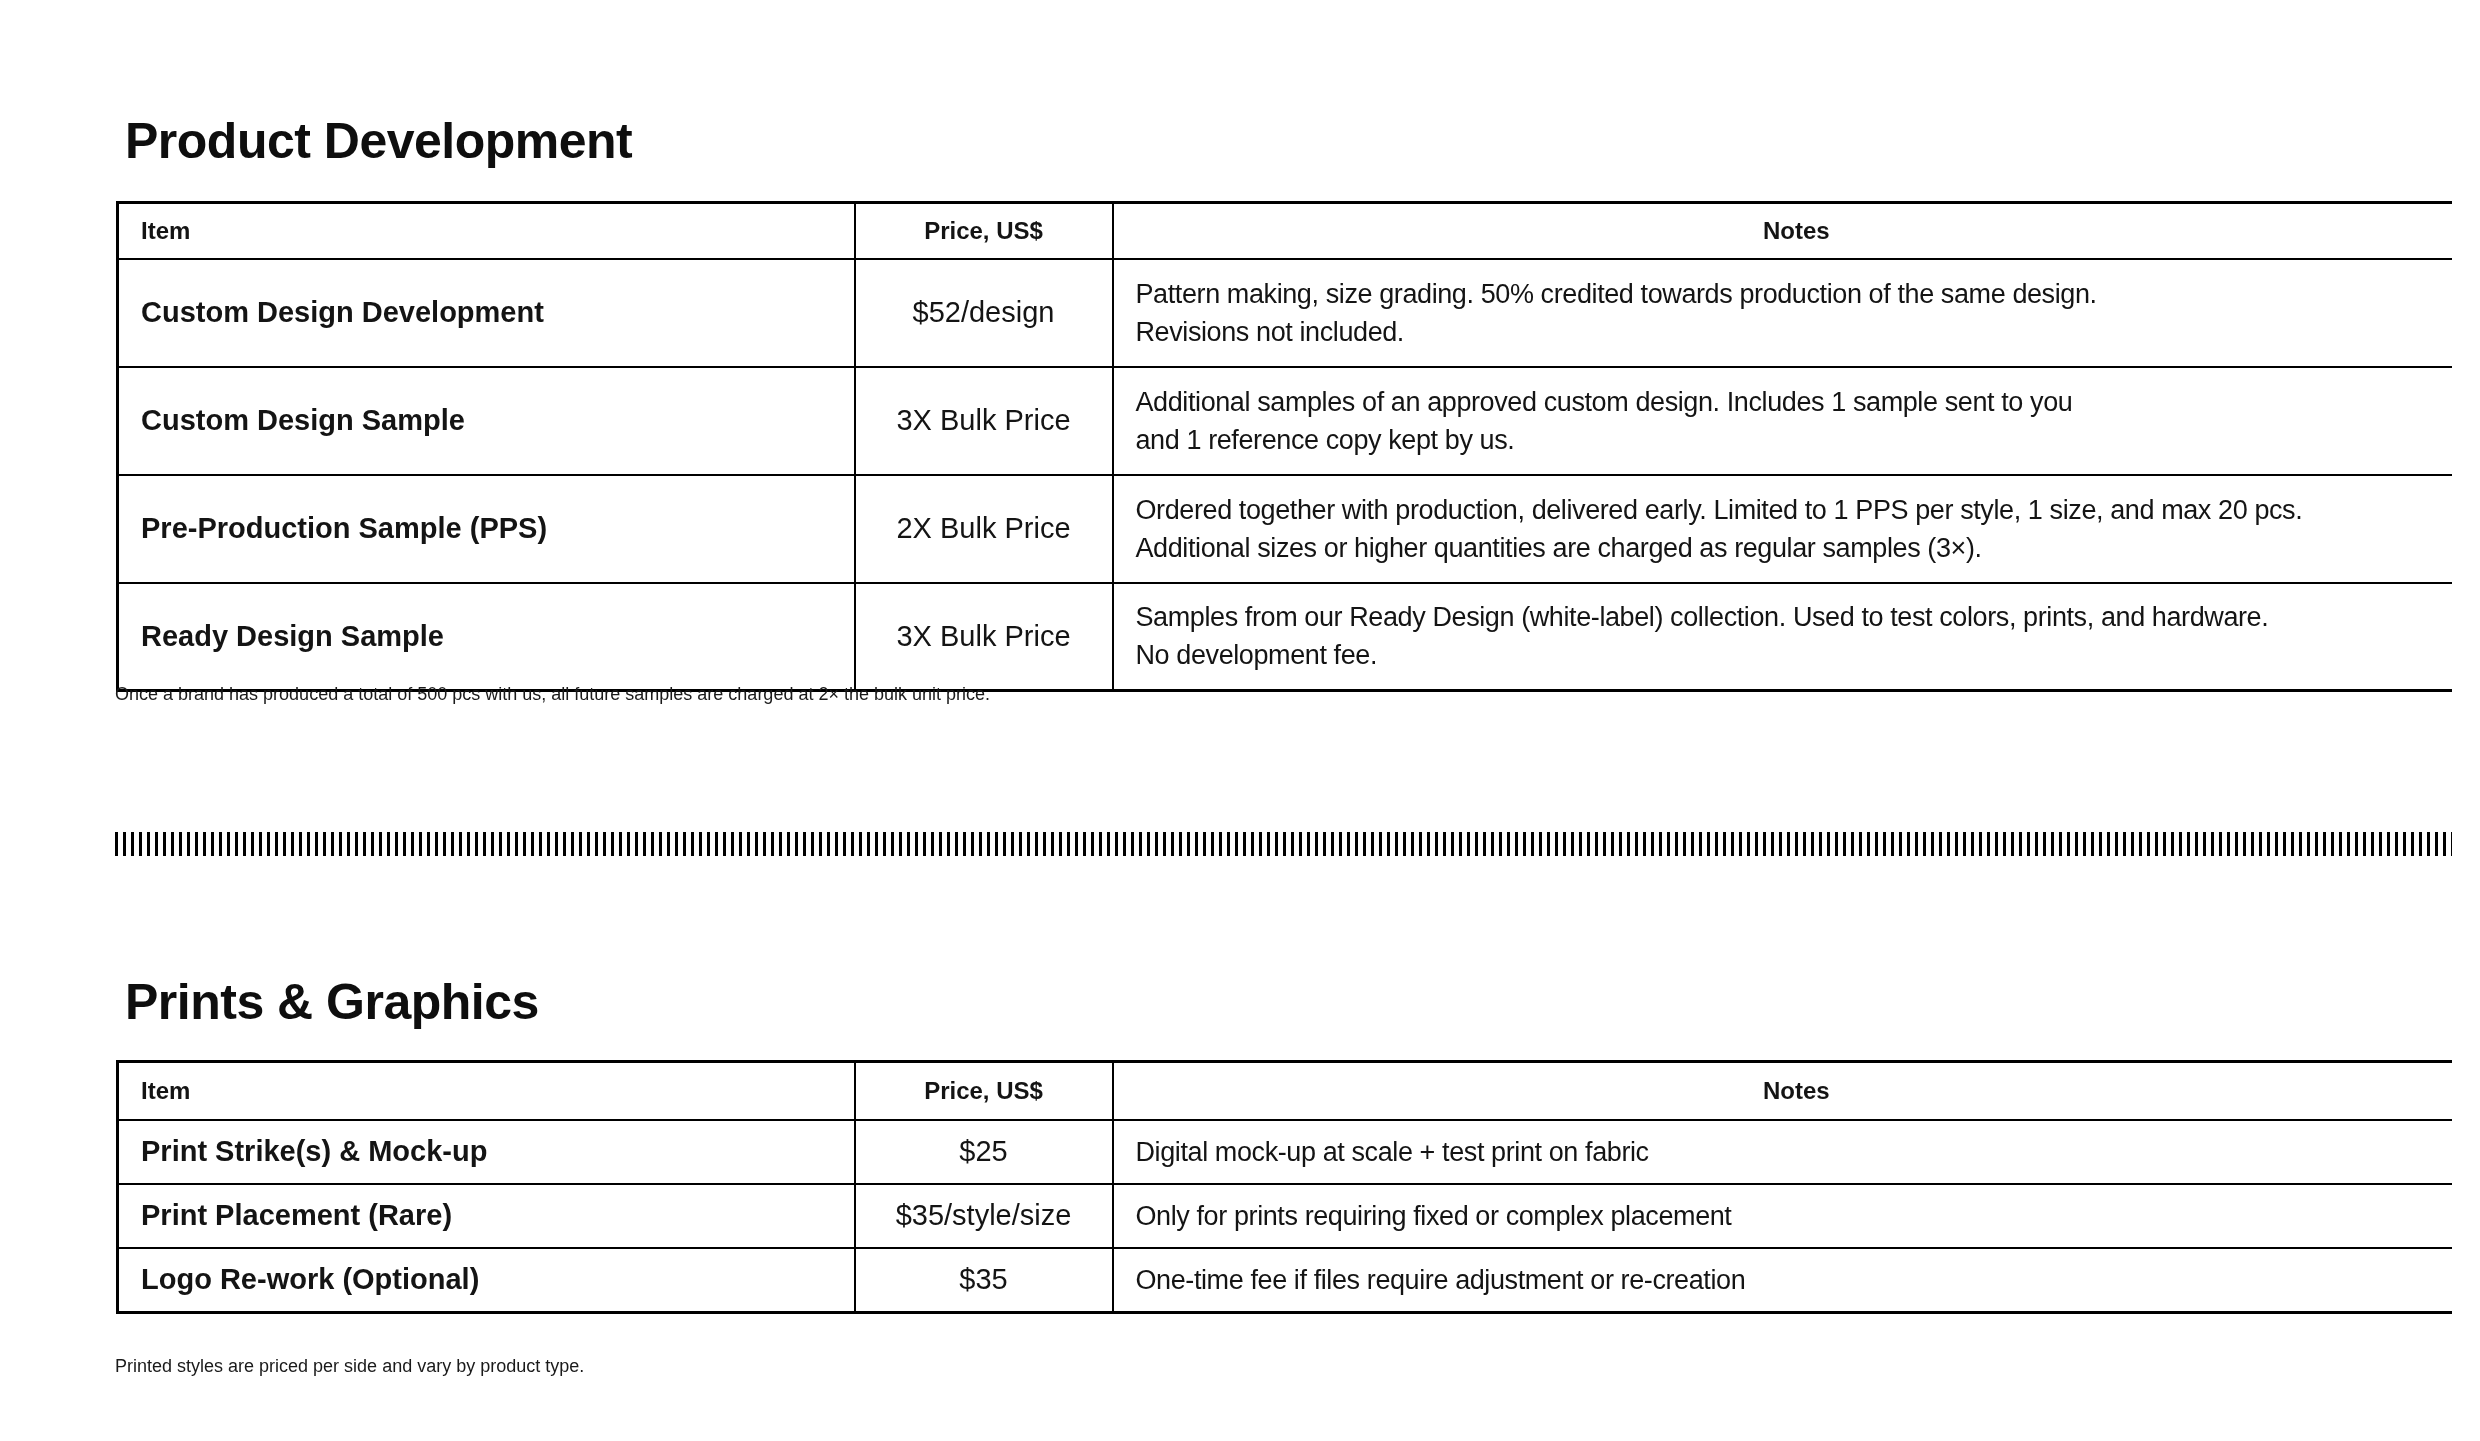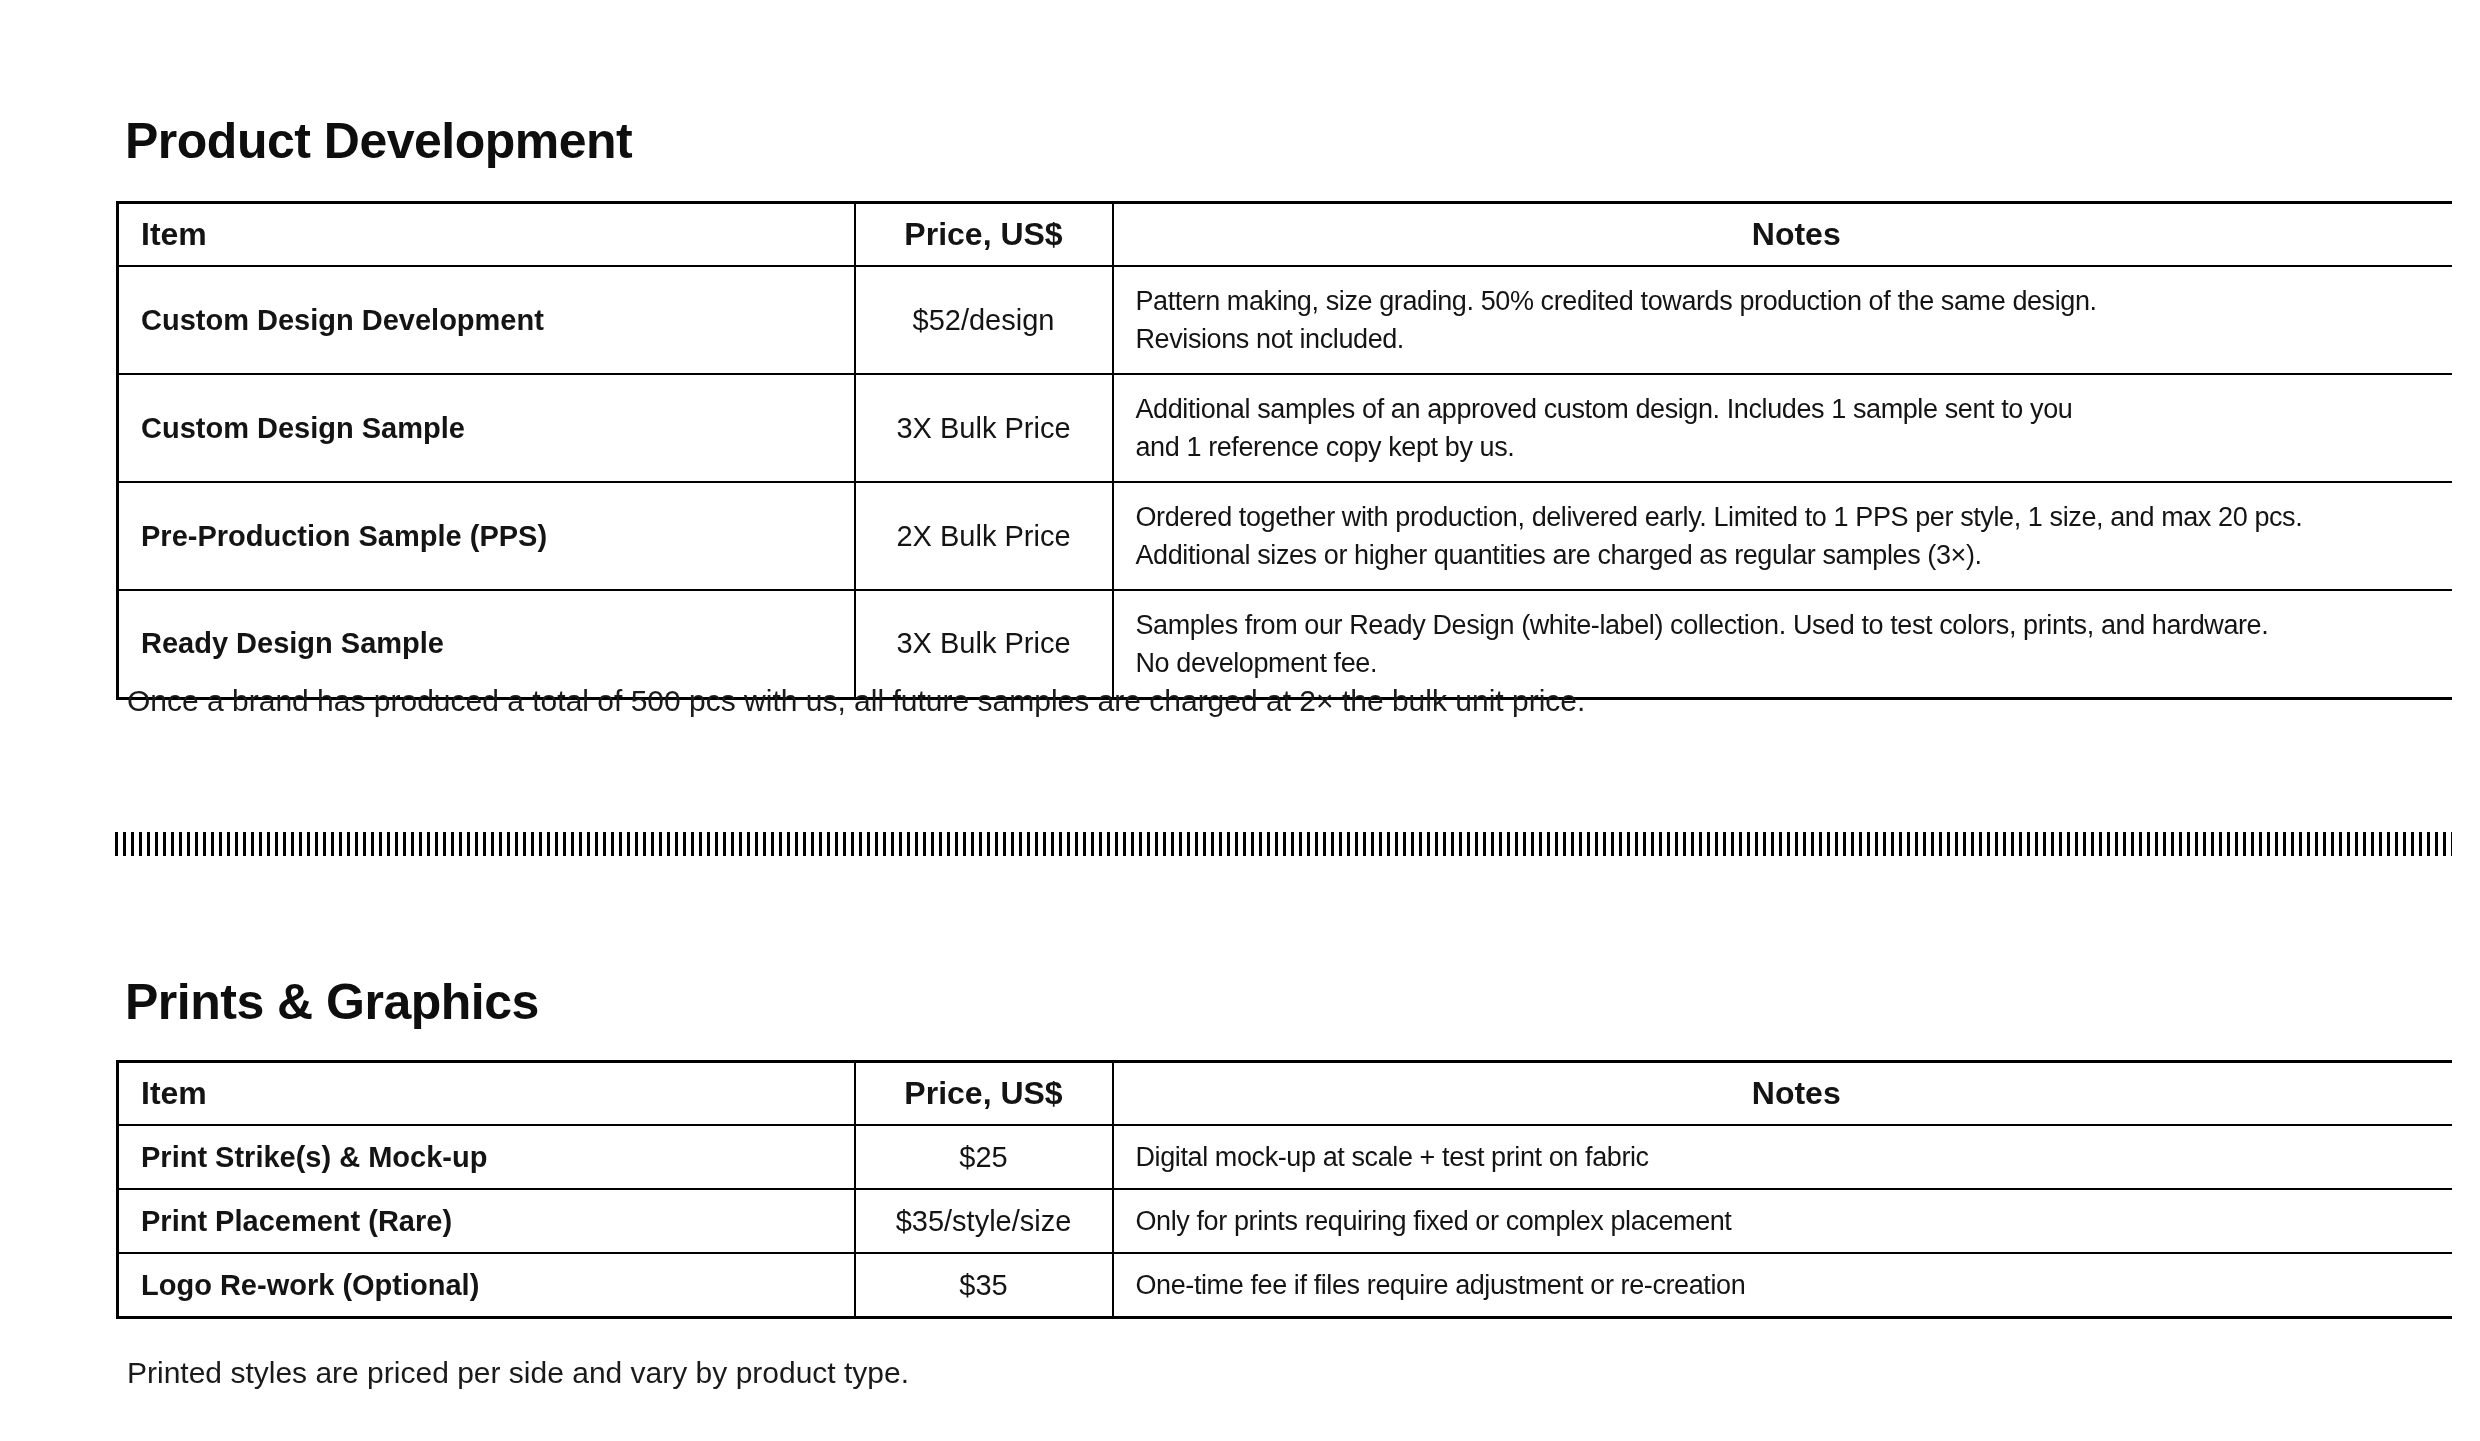--- a/index.html
+++ b/index.html
@@ -43,21 +43,21 @@
   .col-item  { width: 737px; }
   .col-price { width: 258px; }
   .col-notes { width: 1368px; }
 
   .pricing-table th, .pricing-table td {
     border: 2px solid #000000;
     vertical-align: middle;
     color: #141414;
   }
   .pricing-table th {
-    font-size: 32px;
+    font-size: 24px;
     font-weight: 700;
     text-align: center;
   }
   .pricing-table th.h-item {
     text-align: left;
     padding-left: 22px;
   }
   td.cell-item {
     font-size: 29px;
     font-weight: 700;
@@ -80,22 +80,22 @@
     white-space: pre-line;
     overflow: hidden;
   }
   #table-1 thead tr { height: 56px; }
   #table-1 tbody tr { height: 108px; }
   #table-2 thead tr { height: 58px; }
   #table-2 tbody tr { height: 60px; }
 
   .footnote {
     position: absolute;
-    left: 59px;
-    font-size: 30px;
+    left: 47px;
+    font-size: 18px;
     color: #1a1a1a;
     white-space: pre;
   }
   #footnote-1 { top: 616px; }
   #footnote-2 { top: 1288px; text-align: center; }
 
   .dotted-divider {
     position: absolute;
     left: 59px;
     top: 776px;

